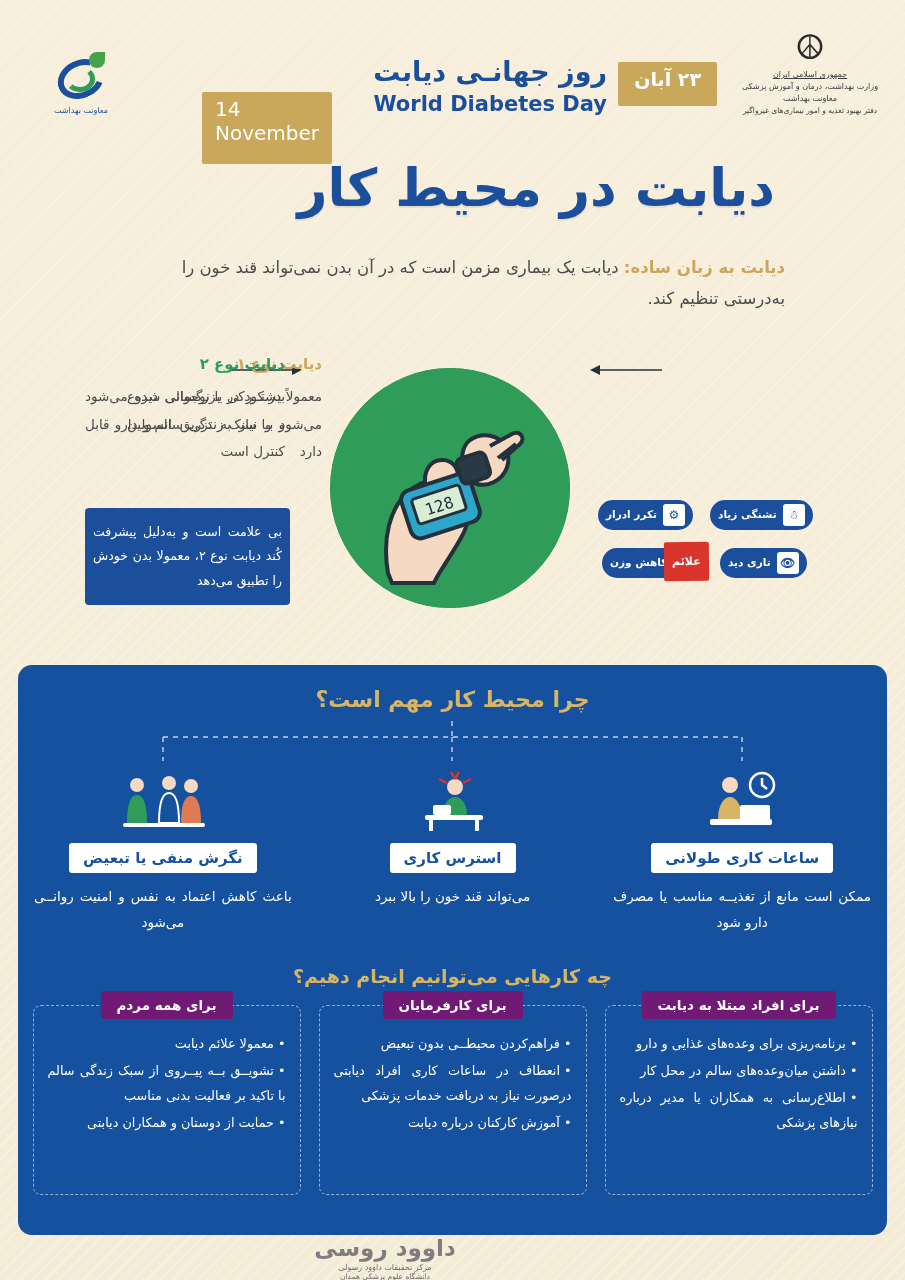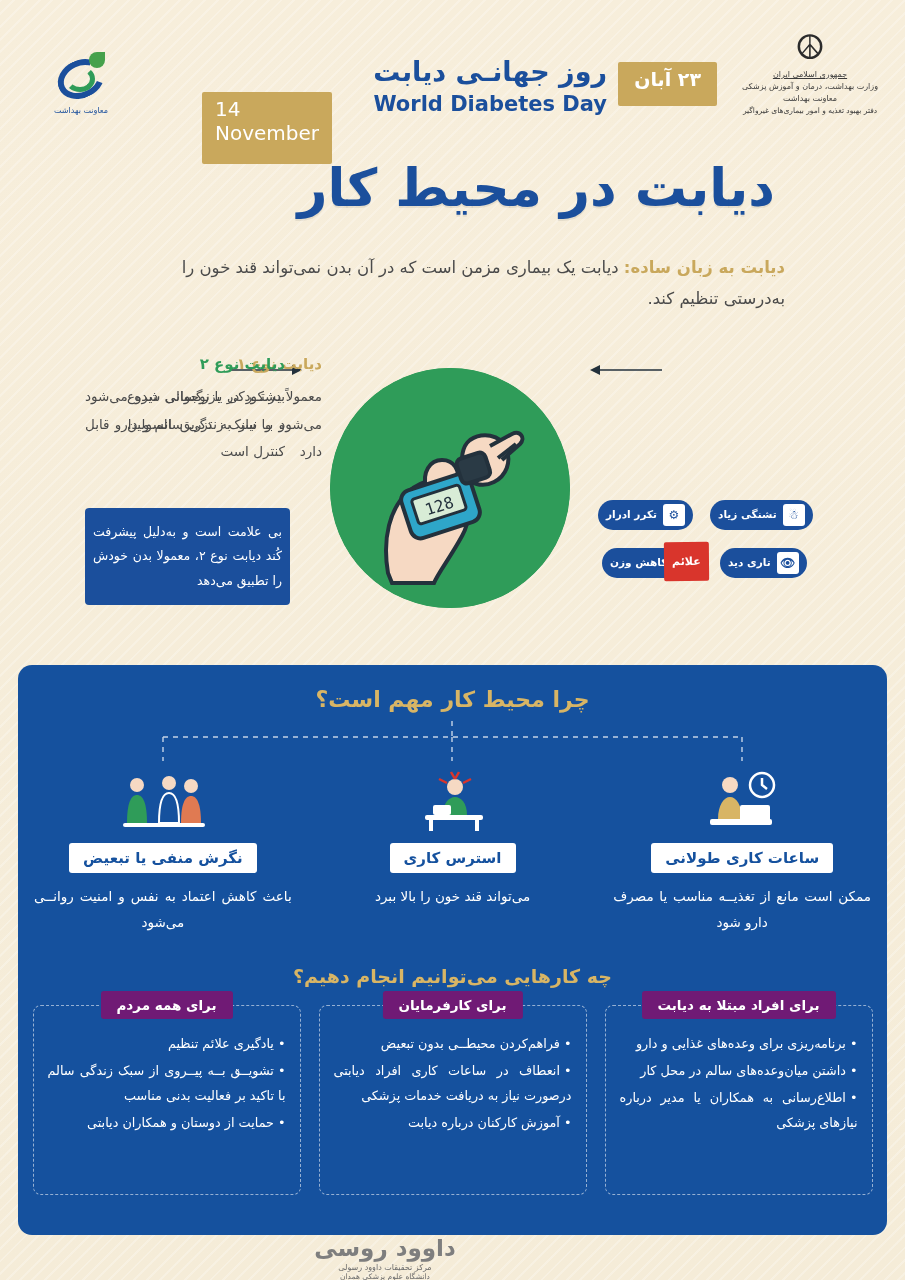--- a/index.html
+++ b/index.html
@@ -344,21 +344,21 @@
         <ul>
           <li>فراهم‌کردن محیطــی بدون تبعیض</li>
           <li>انعطاف در ساعات کاری افراد دیابتی درصورت نیاز به دریافت خدمات پزشکی</li>
           <li>آموزش کارکنان درباره دیابت</li>
         </ul>
       </div>
 
       <div class="card">
         <div class="chip">برای همه مردم</div>
         <ul>
-          <li>یادگیری علائم تنظیم</li>
+          <li>معمولا علائم دیابت</li>
           <li>تشویــق بــه پیــروی از سبک زندگی سالم با تاکید بر فعالیت بدنی مناسب</li>
           <li>حمایت از دوستان و همکاران دیابتی</li>
         </ul>
       </div>
     </div>
   </div>
 
   <div class="footer">
     <div class="fmark">داوود روسی</div>
     <div class="f1">مرکز تحقیقات داوود رسولی</div>

